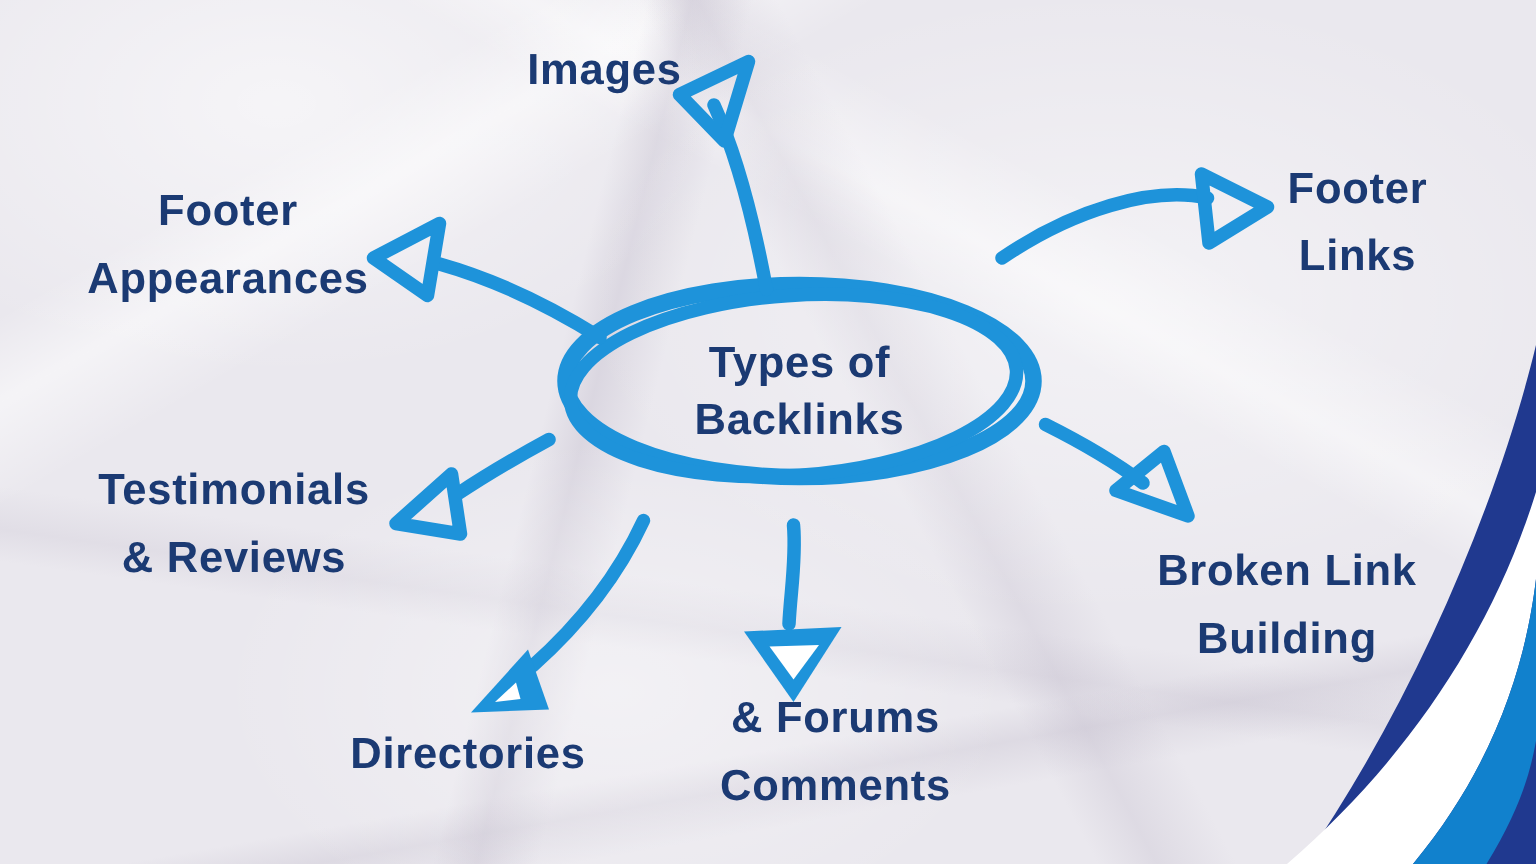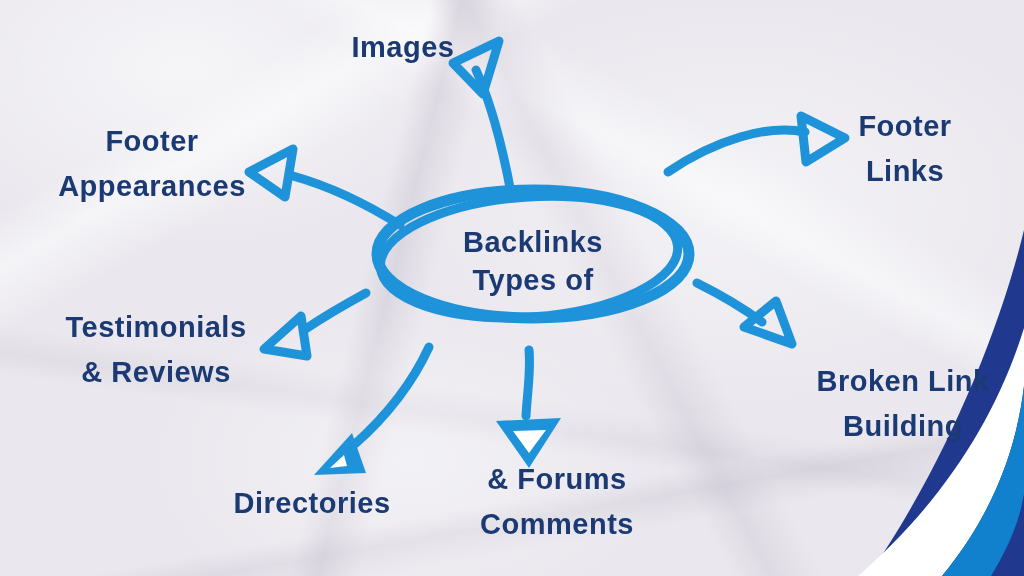--- a/index.html
+++ b/index.html
@@ -99,22 +99,22 @@
     </g>
 
     <g>
       <path class="marker-stroke" stroke-width="9" d="M 529,350 C 531,372 527,395 526,416"></path>
       <path class="marker-fill" d="M 496,421 L 561,418 L 529,468 Z"></path>
       <path class="white-fill" d="M 513,431 L 546,430 L 529,453 Z"></path>
     </g>
   </svg>
 
   <div class="label center-title" style="left:533px;top:223px;">
+    <div>Types of</div>
     <div>Backlinks</div>
-    <div>Types of</div>
   </div>
 
   <div class="label" style="left:368px;top:25px;margin-left:35px;">
     <div>Images</div>
   </div>
 
   <div class="label" style="left:152px;top:119px;">
     <div>Footer</div>
     <div>Appearances</div>
   </div>
@@ -122,21 +122,21 @@
   <div class="label" style="left:905px;top:104px;text-align:center;">
     <div>Footer</div>
     <div>Links</div>
   </div>
 
   <div class="label" style="left:156px;top:305px;text-align:center;">
     <div>Testimonials</div>
     <div>&amp; Reviews</div>
   </div>
 
-  <div class="label" style="left:903px;top:359px;">
+  <div class="label" style="left:858px;top:359px;">
     <div>Broken Link</div>
     <div>Building</div>
   </div>
 
   <div class="label" style="left:312px;top:481px;">
     <div>Directories</div>
   </div>
 
   <div class="label" style="left:557px;top:457px;">
     <div>&amp; Forums</div>

